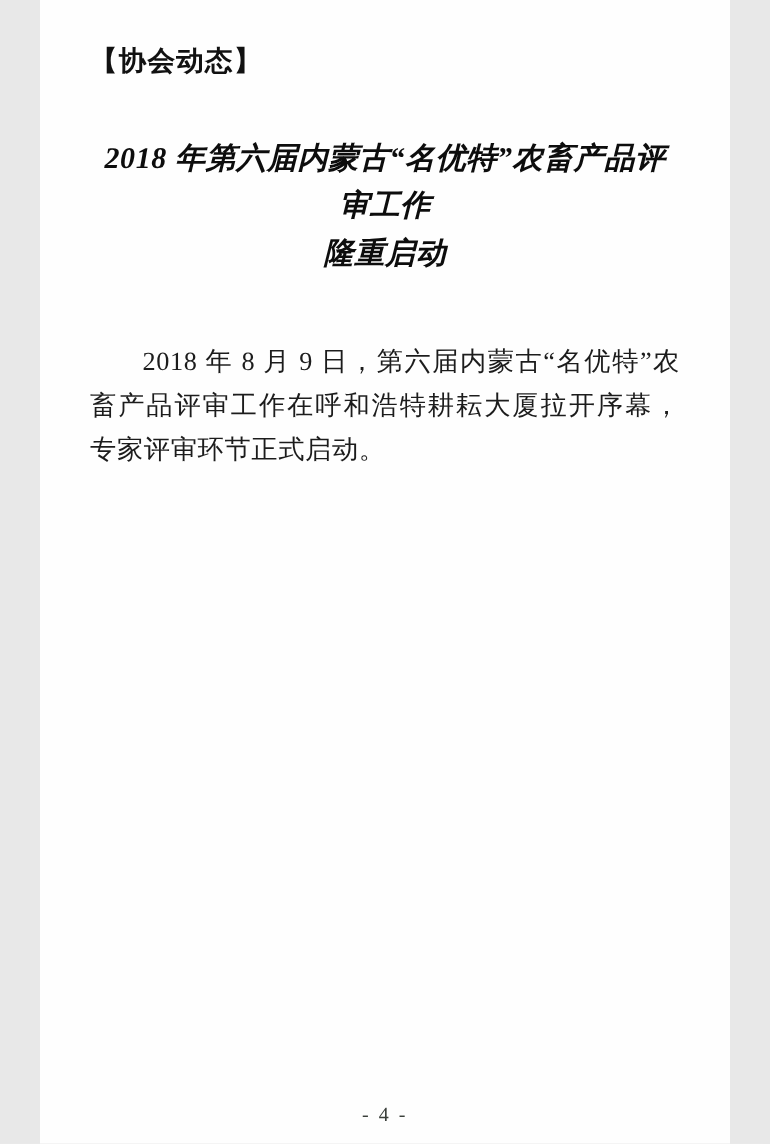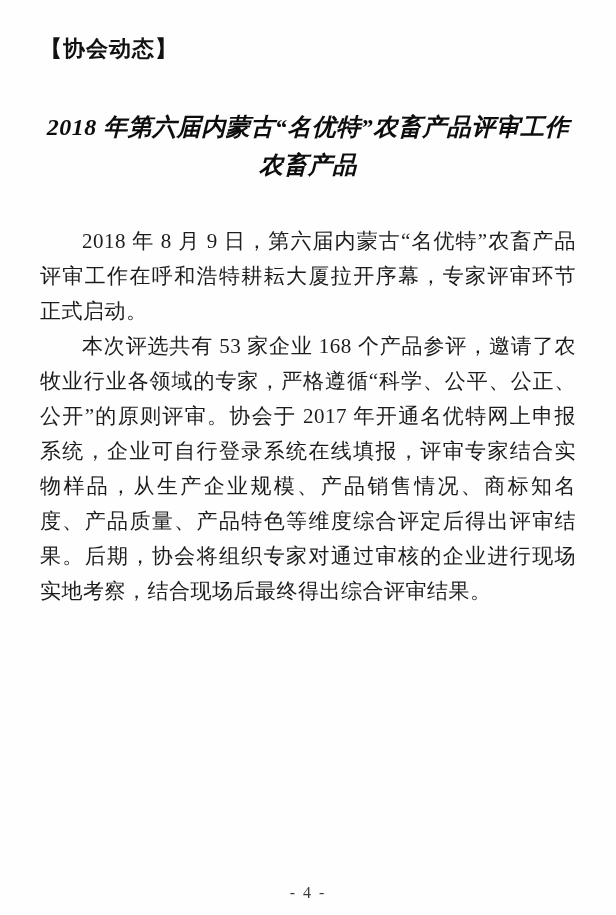--- a/index.html
+++ b/index.html
@@ -2,21 +2,21 @@
 <html><head>
 <meta charset="utf-8">
 <style>
   html, body {
     margin: 0;
     padding: 0;
     background: #e8e8e8;
   }
   .page {
     position: relative;
-    width: 616px;
+    width: 552px;
     height: 915px;
     margin: 0 auto;
     background: #fefefe;
     color: #1c1c1c;
     overflow: hidden;
     box-sizing: border-box;
     padding: 0 40px;
     font-family: "Liberation Serif", "DejaVu Serif", serif;
   }
   .section-label {
@@ -36,21 +36,21 @@
     font-size: 24px;
     line-height: 38px;
     letter-spacing: 0.5px;
     color: #0d0d0d;
     font-style: italic;
   }
   .title .title-line {
     display: block;
   }
   .doc-body {
-    margin-top: 40px;
+    margin-top: 50px;
   }
   .doc-body p {
     margin: 0;
     font-size: 21px;
     line-height: 35px;
     text-align: justify;
     text-justify: inter-ideograph;
     text-indent: 2em;
     letter-spacing: 0.5px;
     color: #1c1c1c;
@@ -68,25 +68,24 @@
 </style>
 </head>
 <body>
 
 <div class="page">
 
   <div class="section-label">【协会动态】</div>
 
   <h1 class="title">
     <span class="title-line">2018 年第六届内蒙古“名优特”农畜产品评审工作</span>
-    <span class="title-line">农畜产品</span>
+    <span class="title-line">隆重启动</span>
   </h1>
 
   <div class="doc-body">
     <p>2018 年 8 月 9 日，第六届内蒙古“名优特”农畜产品评审工作在呼和浩特耕耘大厦拉开序幕，专家评审环节正式启动。</p>
-    <p>本次评选共有 53 家企业 168 个产品参评，邀请了农牧业行业各领域的专家，严格遵循“科学、公平、公正、公开”的原则评审。协会于 2017 年开通名优特网上申报系统，企业可自行登录系统在线填报，评审专家结合实物样品，从生产企业规模、产品销售情况、商标知名度、产品质量、产品特色等维度综合评定后得出评审结果。后期，协会将组织专家对通过审核的企业进行现场实地考察，结合现场后最终得出综合评审结果。</p>
   </div>
 
   <div class="footer">
     <span>- 4 -</span>
   </div>
 
 </div>
 
 </body></html>

